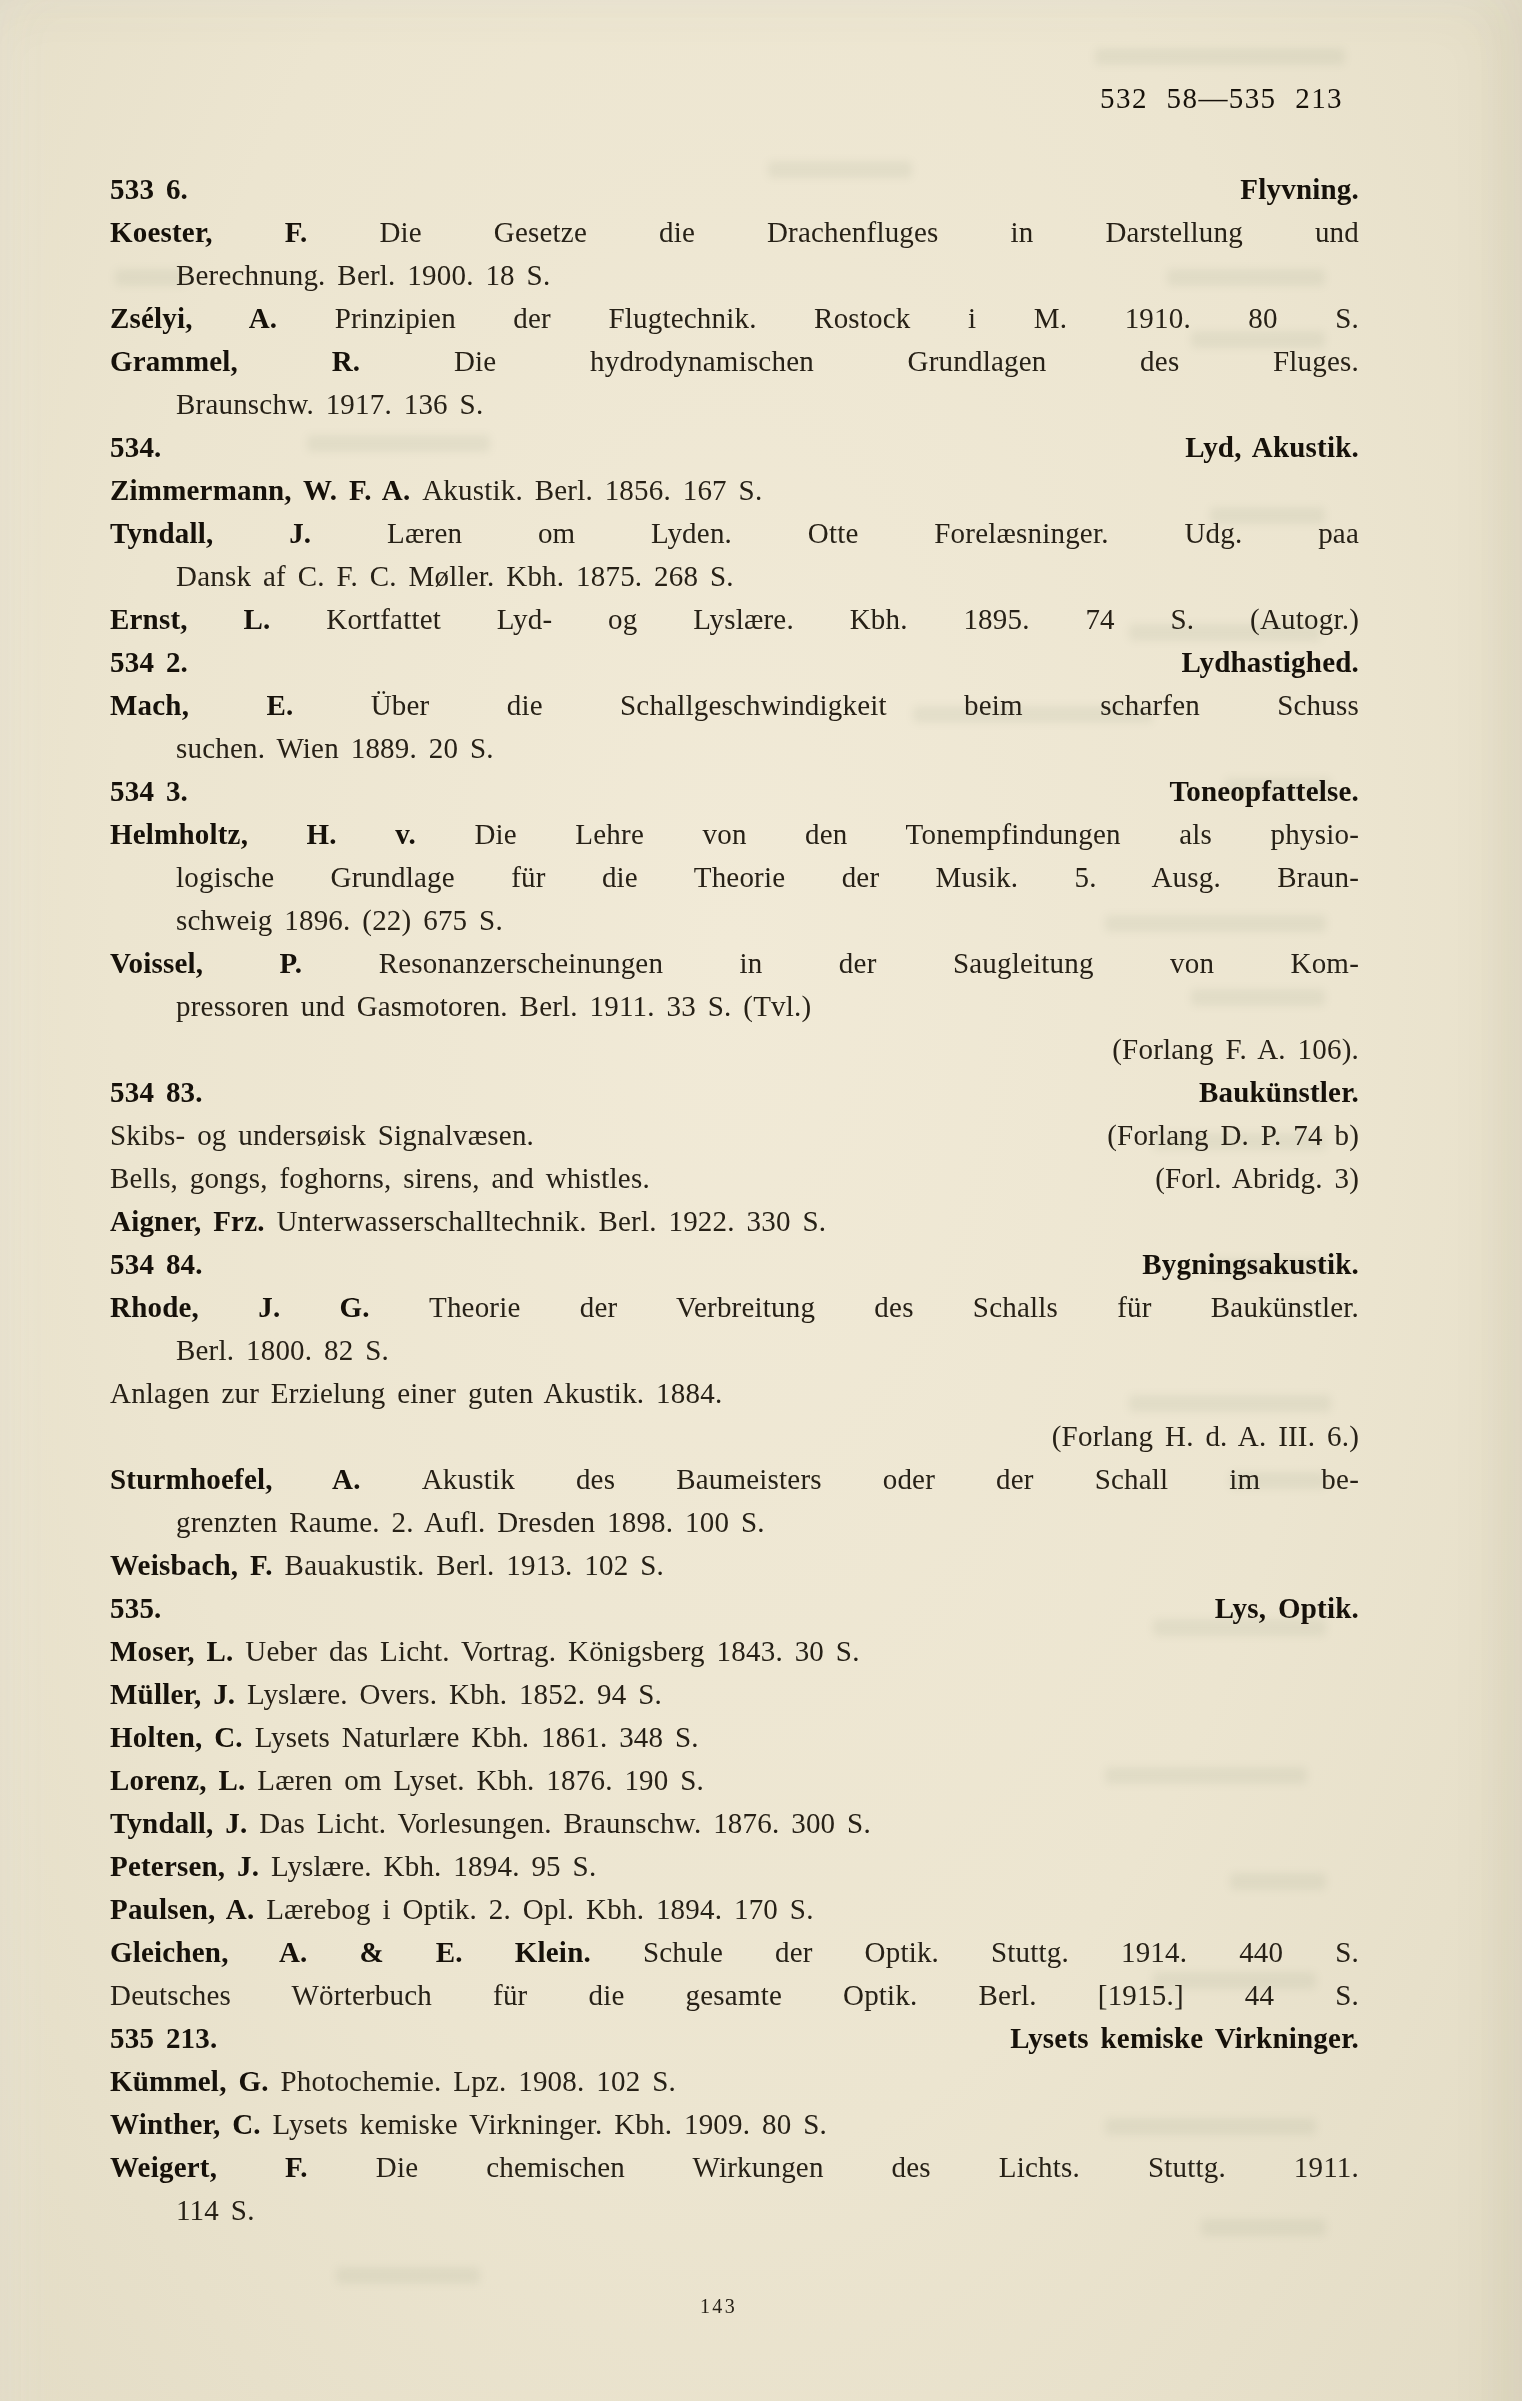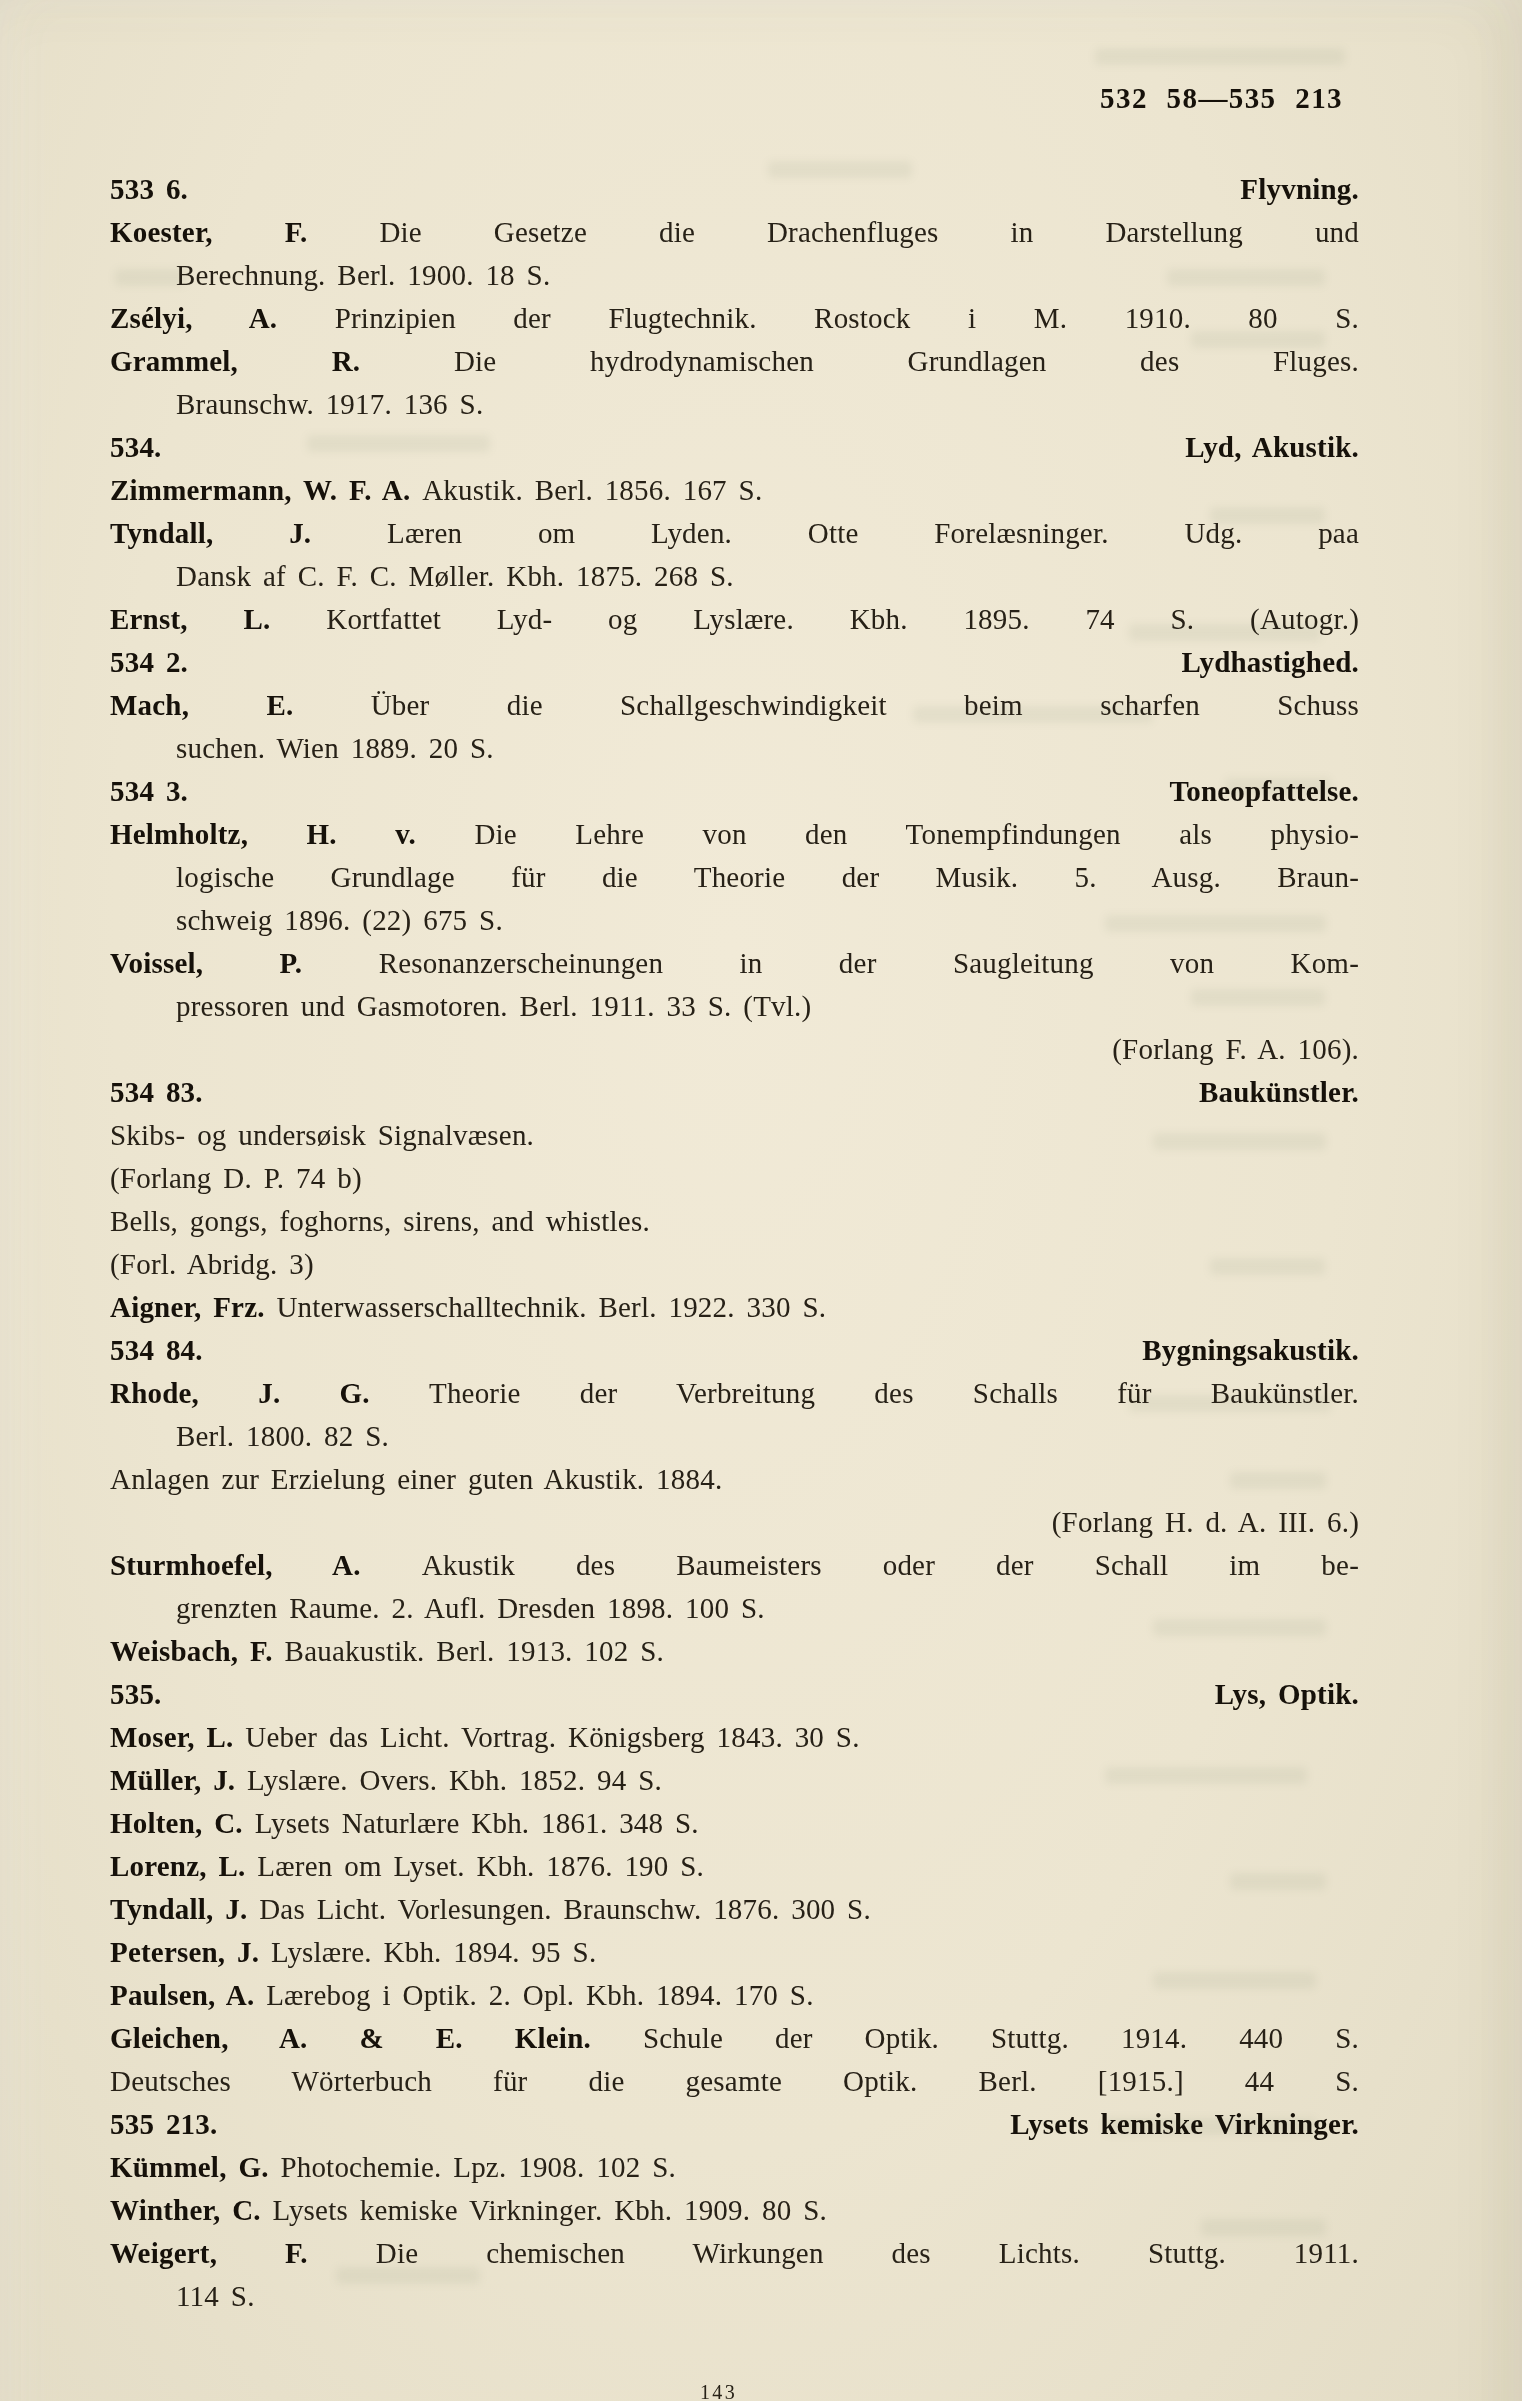--- a/index.html
+++ b/index.html
@@ -27,21 +27,21 @@
     pointer-events: none;
   }
   .content {
     position: absolute;
     left: 94px; top: 76px;
     width: 1249px;
     color: #272117;
     font-size: 29px;
   }
   .running-header {
-    font-weight: 700;
+    font-weight: 400;
     color: #16110a;
     text-align: right;
     line-height: 44px;
     letter-spacing: 1.4px;
     margin-bottom: 48px;
     word-spacing: 0.35em;
   }
   .doc-lines { width: 100%; margin-left: 16px; }
   .line {
     line-height: 43px;
@@ -50,21 +50,21 @@
     letter-spacing: 0.2px;
   }
   .line.justify { text-align: justify; text-align-last: justify; }
   .line.indent { padding-left: 66px; }
   .line.section {
     display: flex;
     justify-content: space-between;
     font-weight: 700;
     color: #16110a;
   }
-  .line.split { display: flex; justify-content: space-between; flex-direction: column; }
+  .line.split { display: flex; justify-content: space-between; }
   .line.rightalign { text-align: right; }
   .b { font-weight: 700; color: #16110a; }
   .page-number {
     text-align: center;
     margin-top: 53px;
     font-size: 20px;
     letter-spacing: 2.4px;
     line-height: 43px;
   }
 </style>

